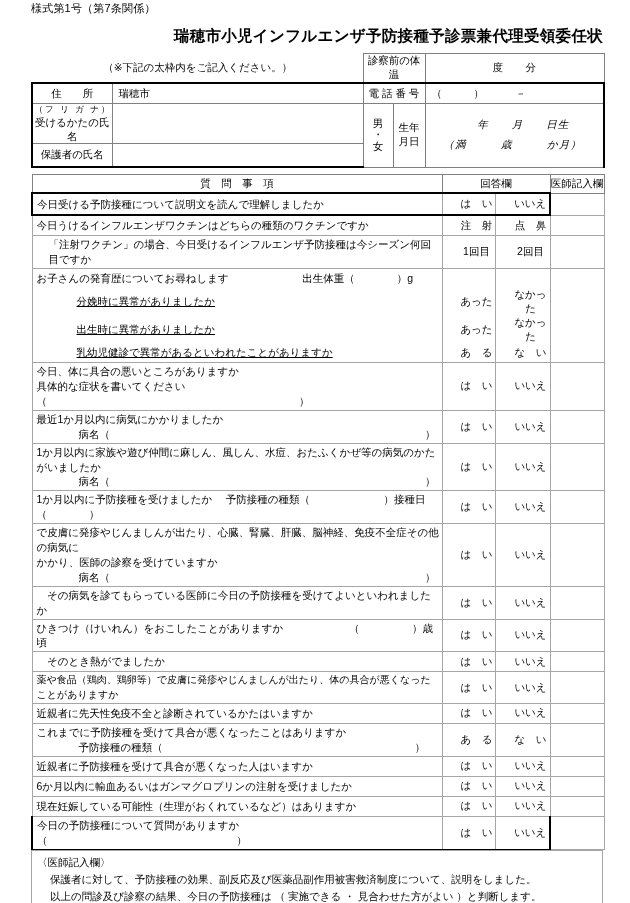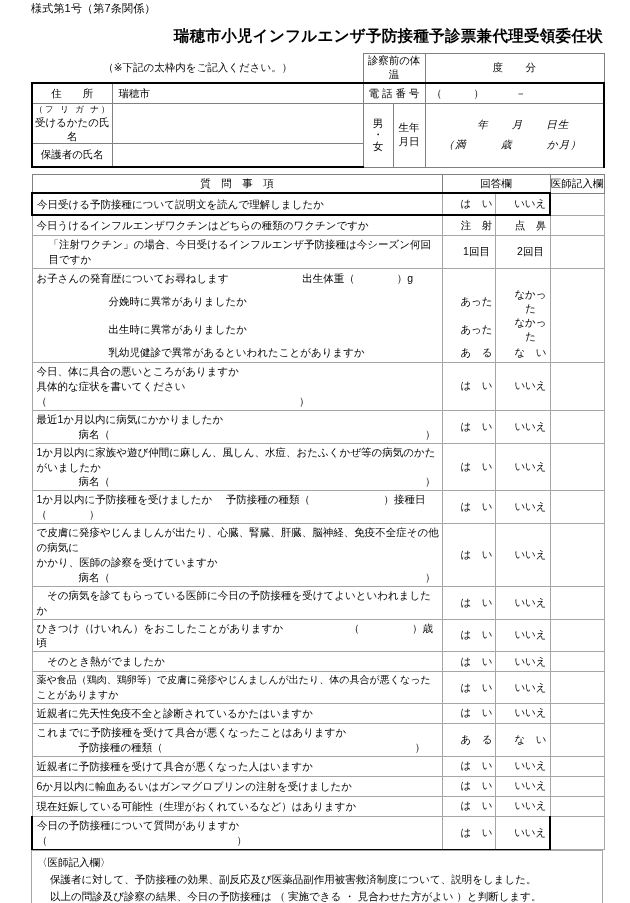--- a/index.html
+++ b/index.html
@@ -130,21 +130,21 @@
     padding: 1px 2px 1px 4px;
     font-size: 10.5px;
     line-height: 1.42;
   }
   .q-ans {
     text-align: center;
     font-size: 10.5px;
     padding-left: 16px;
   }
   .indent1 { padding-left: 16px; }
-  .indent3 { padding-left: 76px; }
+  .indent3 { padding-left: 44px; text-decoration: underline; }
   .rowline { display: block; }
 
   
   .docbox {
     border: 1px solid #a6a6a6;
     width: 572px;
     box-sizing: border-box;
     font-size: 10.5px;
     padding: 3px 4px 5px 4px;
     line-height: 1.62;

